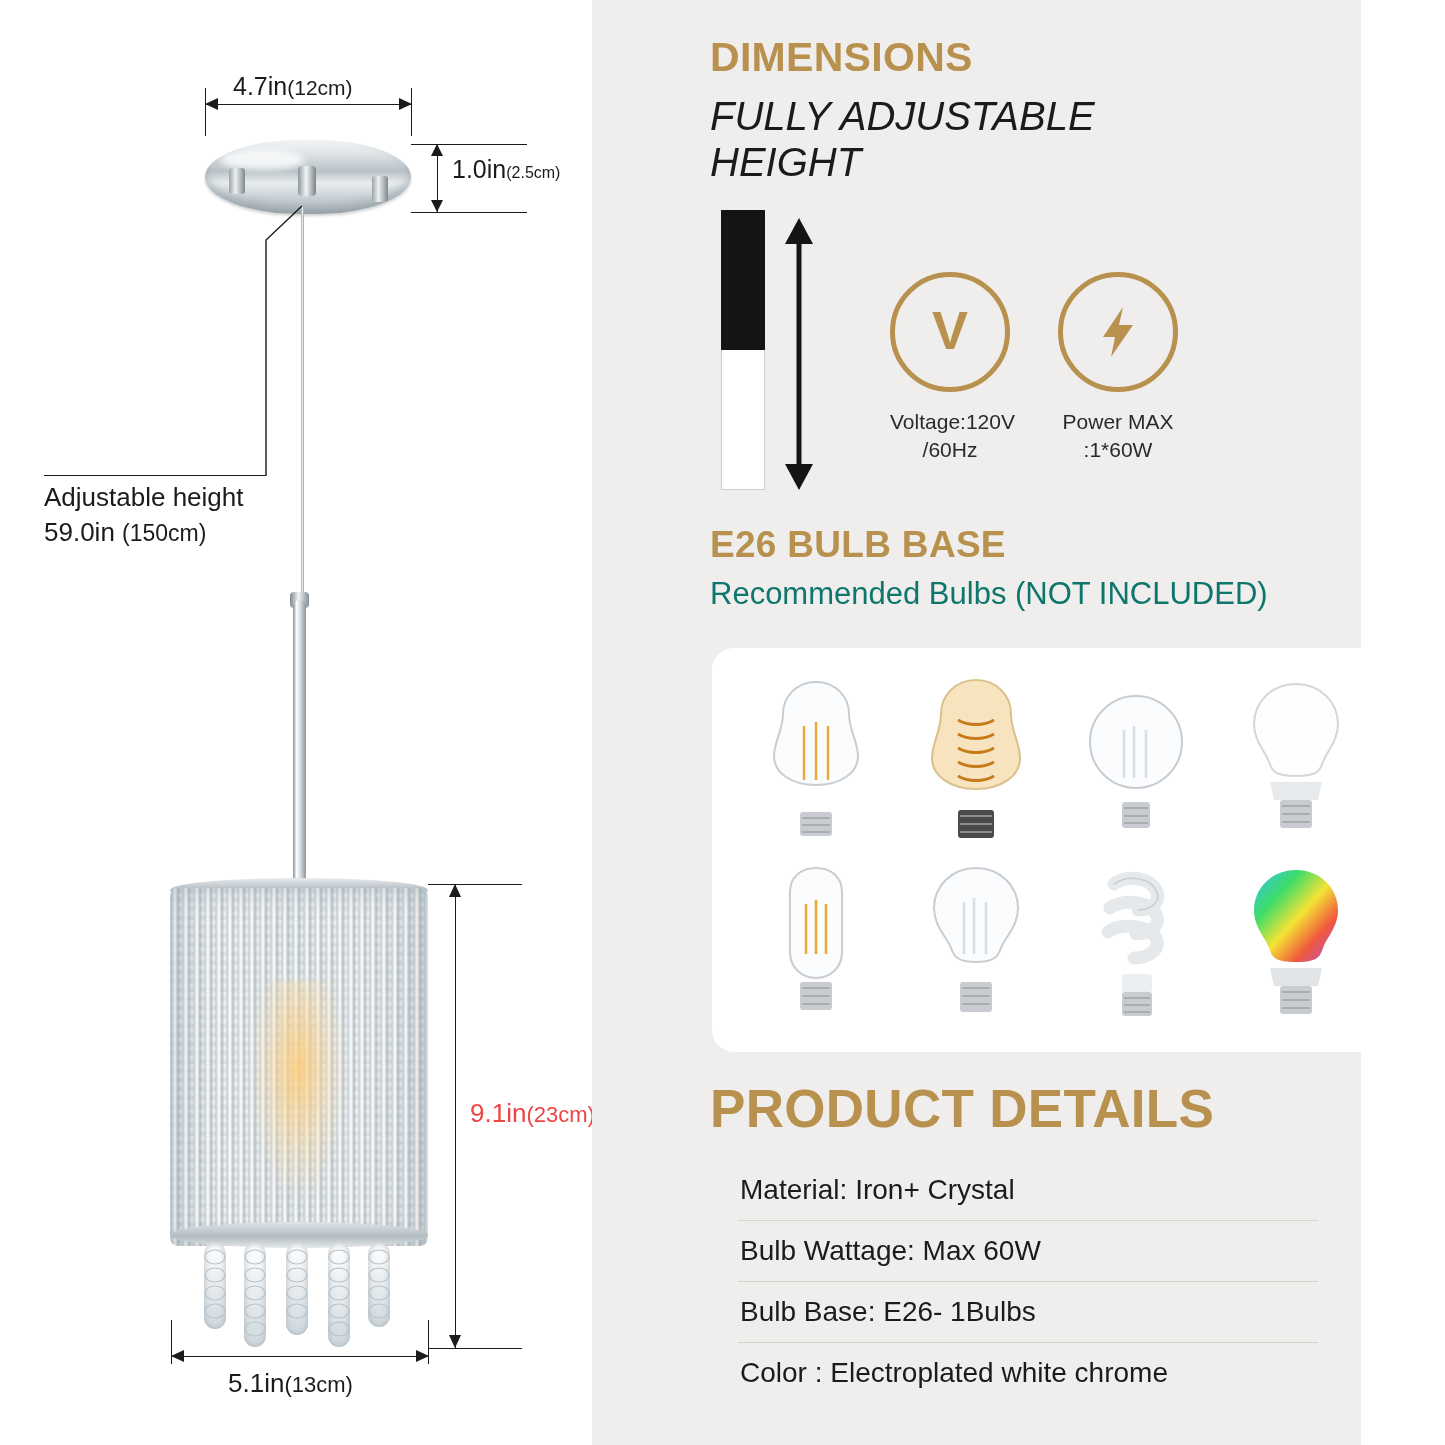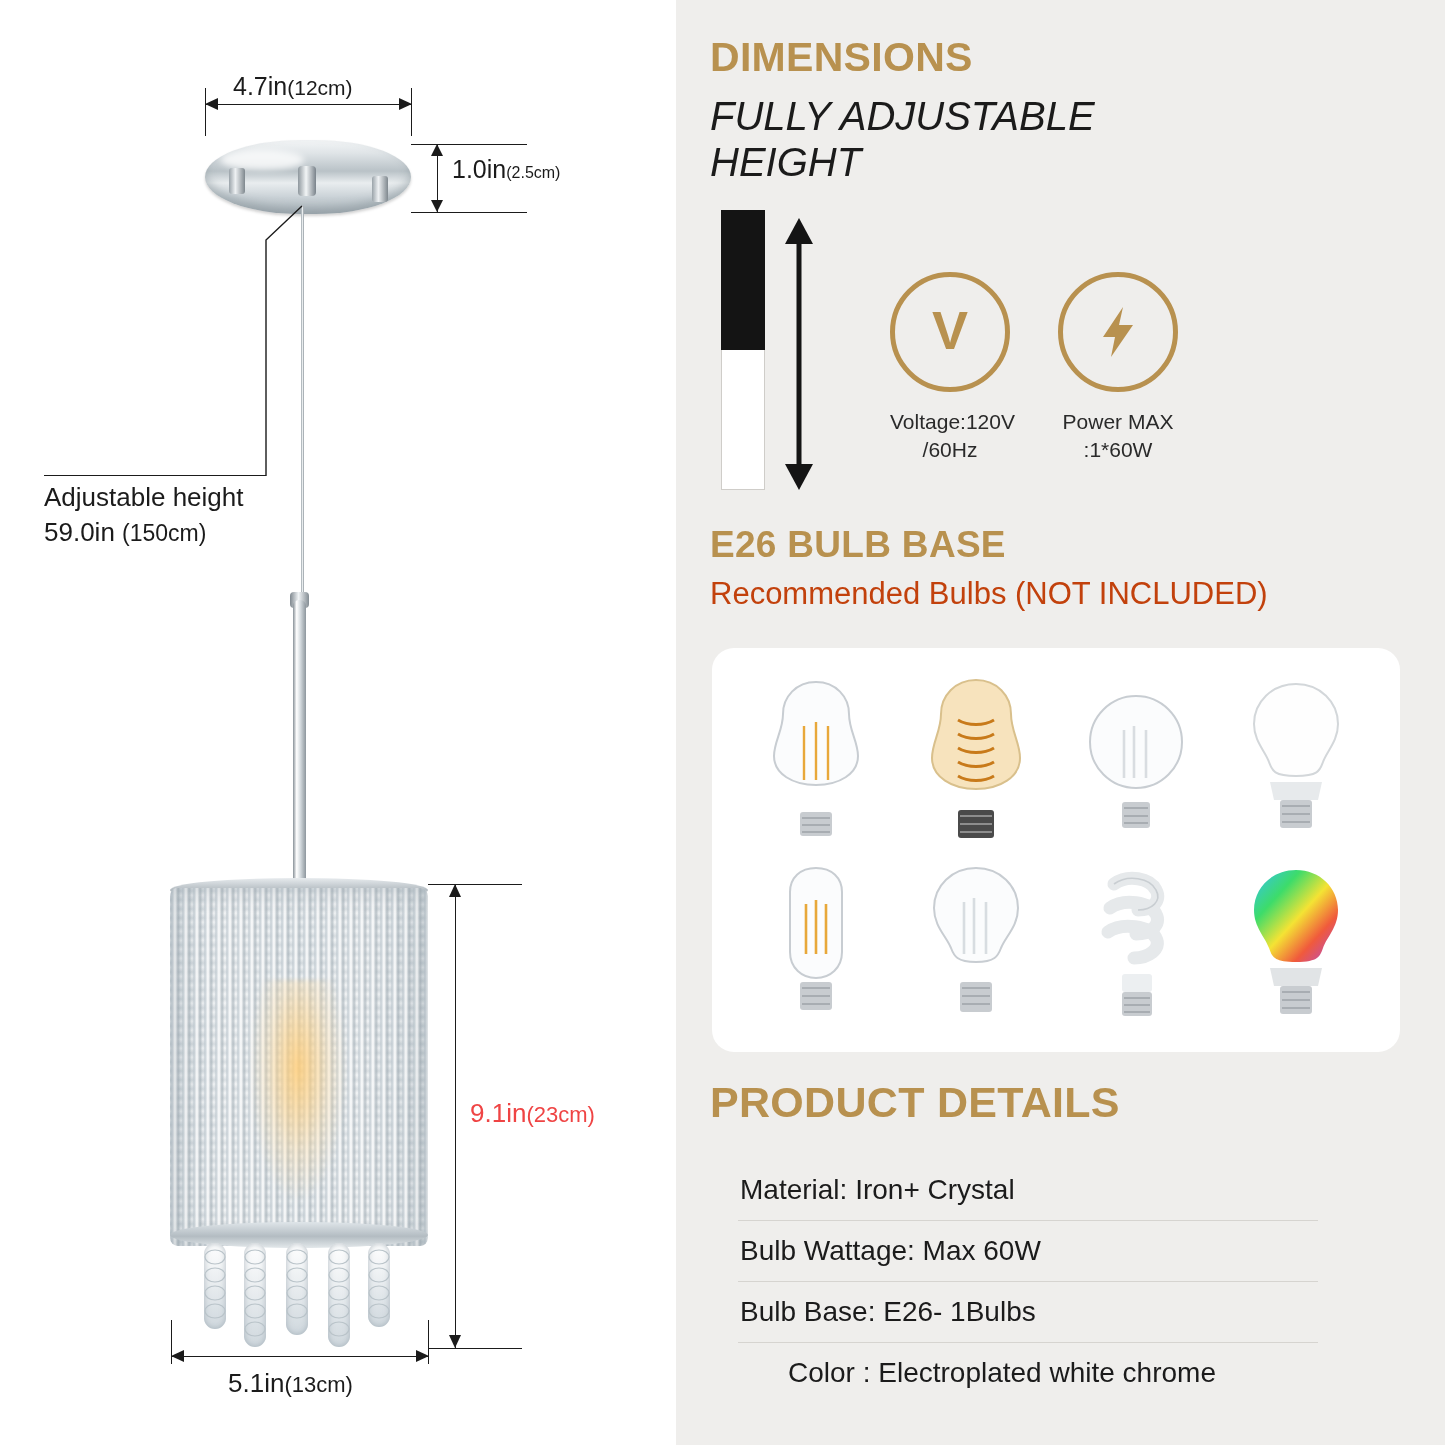--- a/index.html
+++ b/index.html
@@ -8,21 +8,21 @@
     width: 1445px; height: 1445px;
     font-family: "Liberation Sans", sans-serif;
     background: #ffffff;
     position: relative;
     overflow: hidden;
   }
   .page { position:absolute; inset:0; display:flex; }
 
   
   .left {
-    width: 676px; height: 100%;
+    width: 592px; height: 100%;
     position: relative;
     background: #ffffff;
   }
 
   
   .dim-top-label {
     position:absolute; left:233px; top:72px;
     font-size: 25px; color:#1b1b1b;
   }
   .dim-top-label .unit { font-size:21px; }
@@ -174,41 +174,41 @@
     border:5px solid #b8914f; display:flex; align-items:center; justify-content:center;
     background:#efeeec;
   }
   .badge .lbl {
     margin-top:16px; font-size:21px; color:#2a2a2a; line-height:1.35;
   }
 
   
   .sec-e26 { position:absolute; left:710px; top:524px; }
   .t-e26 { font-size:37px; }
-  .t-rec { font-size:31px; color:#c2410c; margin-top:10px; font-weight:400;}
+  .t-rec { font-size:31px; color:#0f766e; margin-top:10px; font-weight:400;}
 
   .bulbcard {
     position:absolute; left:712px; top:648px; width:688px; height:404px;
     background:#ffffff; border-radius:22px;
   }
   .bulbgrid {
     position:absolute; inset:16px 24px; display:grid;
     grid-template-columns: repeat(4,1fr); grid-template-rows: 1fr 1fr;
     align-items:center; justify-items:center;
   }
 
   
   .sec-pd { position:absolute; left:710px; top:1078px; }
-  .t-pd { font-size:43px; }
+  .t-pd { font-size:53px; }
   .pd-list { position:absolute; left:738px; top:1160px; width:580px; }
   .pd-item {
     font-size:28px; color:#1b1b1b; padding:14px 0 14px 2px;
     border-bottom:1px solid #d6d4d0;
   }
-  .pd-item:last-child { border-bottom:none;margin-left:48px; }
+  .pd-item:last-child { border-bottom:none; }
 
   svg { display:block; }
 </style>
 </head>
 <body>
 
 <div class="page">
 
   <div class="left">
 

